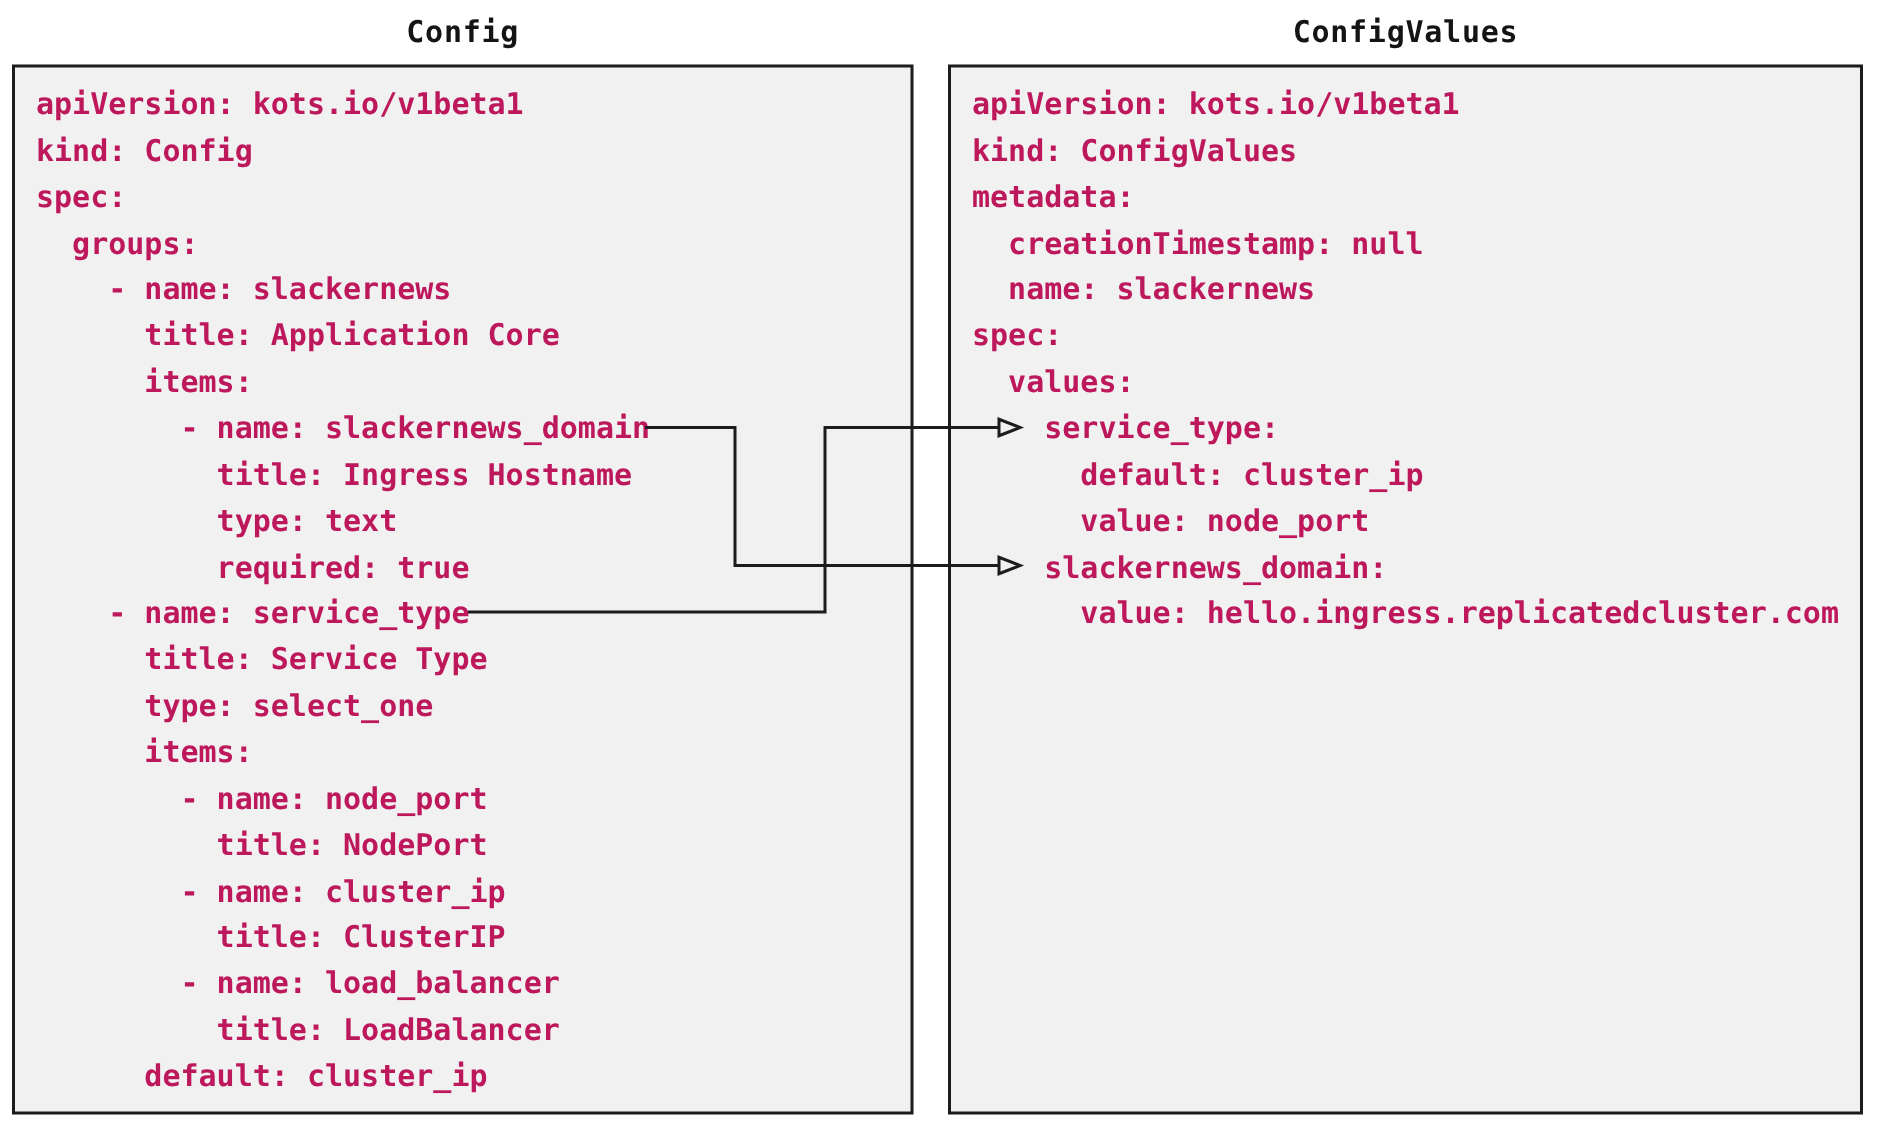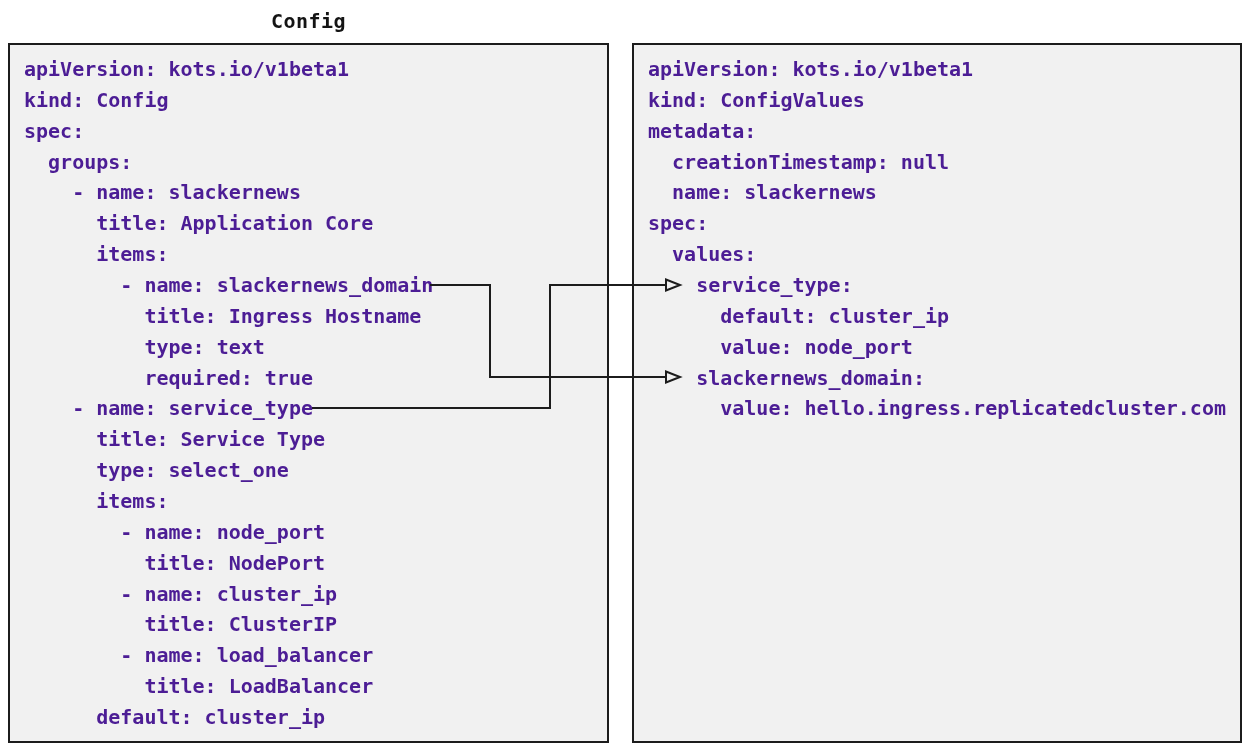--- a/index.html
+++ b/index.html
@@ -35,39 +35,40 @@
   #panel-config { left: 8px; width: 601px; }
   #panel-configvalues { left: 632px; width: 610px; }
 
   .yaml {
     display: block;
     padding: 9px 0 0 14px;
     font-family: "DejaVu Sans Mono", "Liberation Mono", monospace;
     font-size: 20px;
     line-height: 30.86px;
     font-weight: bold;
-    color: #4c1d95;
+    color: #be185d;
     white-space: pre;
     tab-size: 2;
   }
 
   .connector-layer {
     position: absolute;
     left: 0; top: 0;
     width: 1258px; height: 756px;
     pointer-events: none;
   }
 </style>
 </head>
 <body>
 
 <div class="stage">
 
   <div class="panel-title" id="title-config">Config</div>
 
+  <div class="panel-title" id="title-configvalues">ConfigValues</div>
 
   <div class="panel" id="panel-config">
     <code class="yaml">apiVersion: kots.io/v1beta1
 kind: Config
 spec:
   groups:
     - name: slackernews
       title: Application Core
       items:
         - name: slackernews_domain

